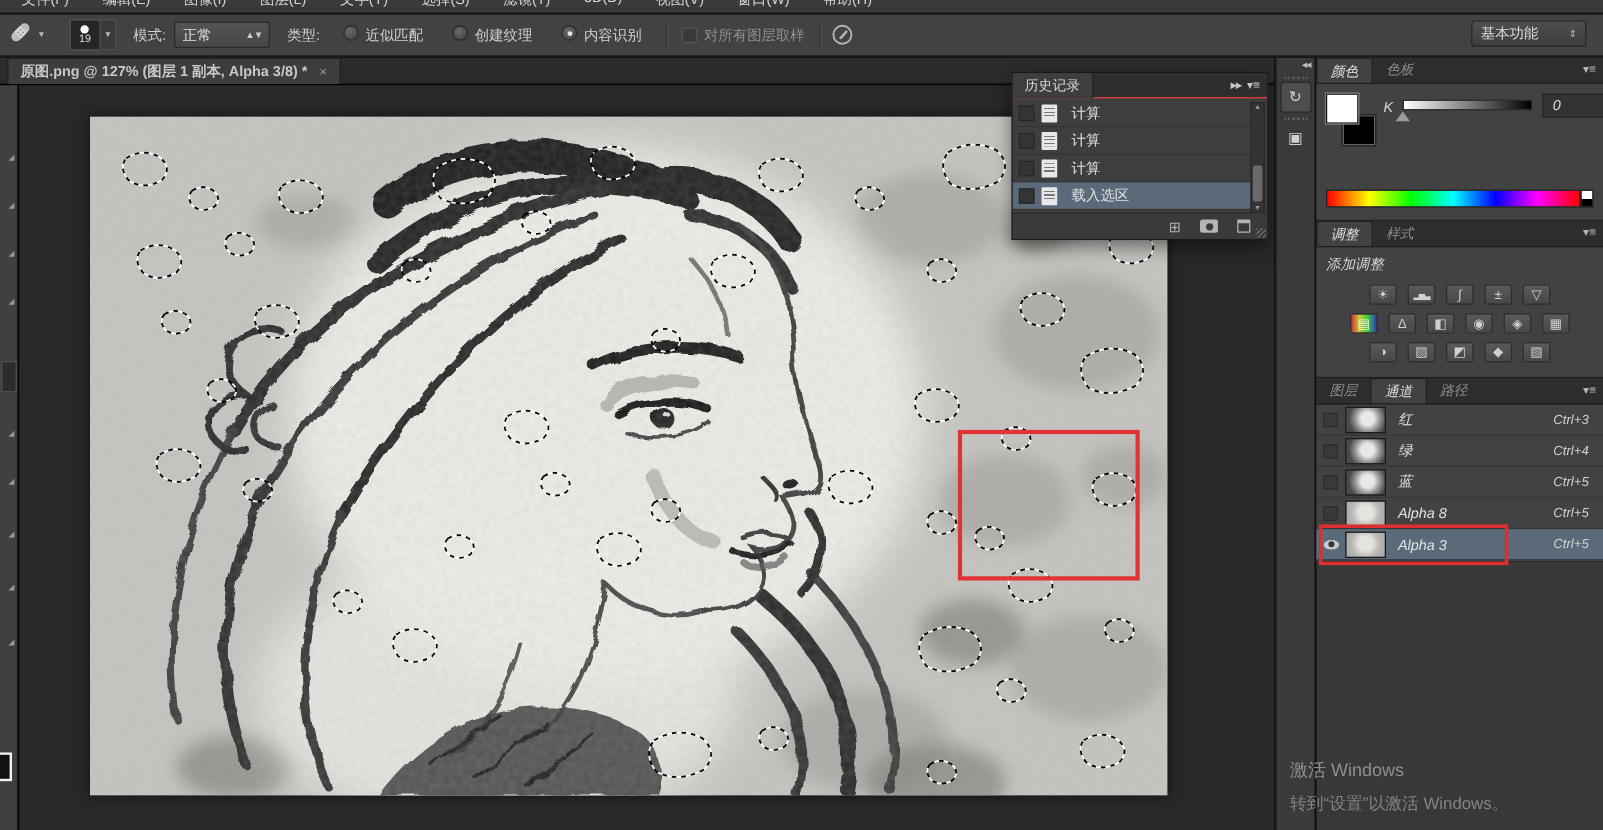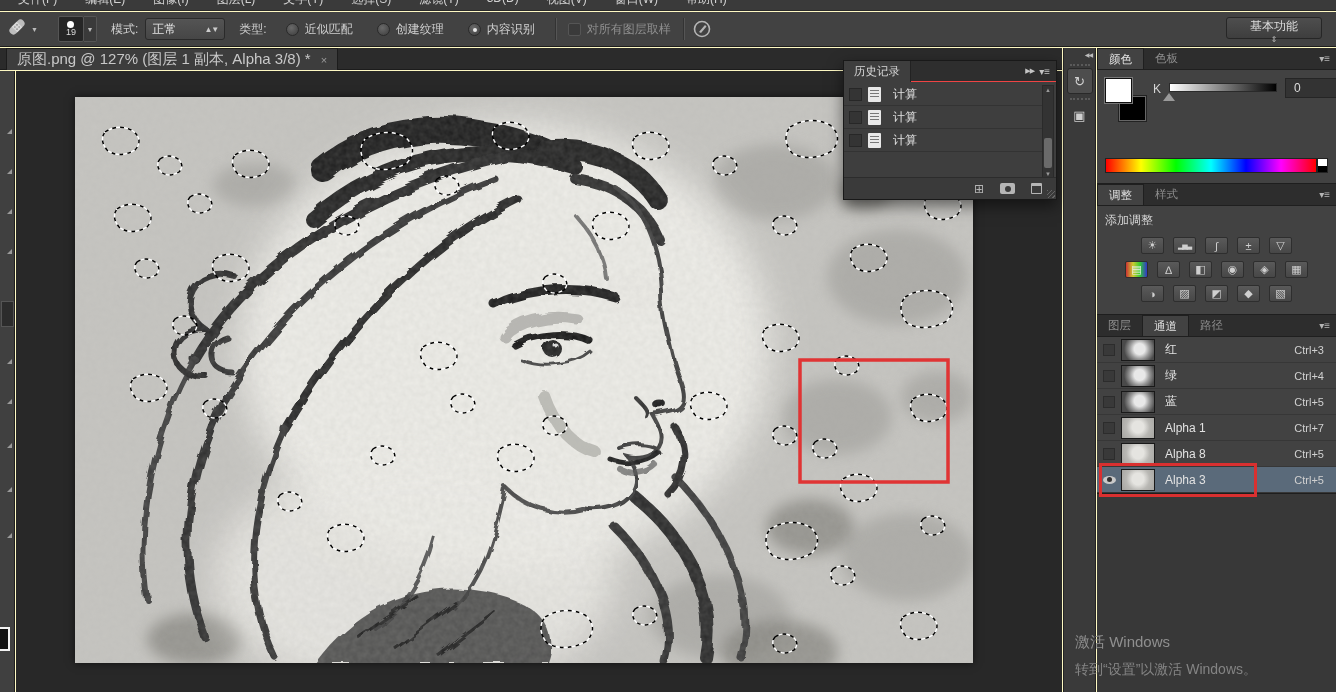--- a/index.html
+++ b/index.html
@@ -1,52 +1,52 @@
 <!DOCTYPE html>
 <html><head>
 <meta charset="utf-8">
 <style>
   * { box-sizing: border-box; margin: 0; padding: 0; }
   html,body { width:1336px; height:692px; background:#272727; overflow:hidden;
     font-family:"Liberation Sans","DejaVu Sans",sans-serif; }
-  #app { position:relative; width:1336px; height:692px; background:#fef9c3; color:#ccc; }
+  #app { position:relative; width:1336px; height:692px; background:#000000; color:#ccc; }
 
   
   #menubar { position:absolute; left:0; top:0; width:1336px; height:11px; background:#3a3a3a; overflow:hidden; border-bottom:1px solid #2a2a2a;}
   #menubar .inner { display:flex; gap:28px; padding-left:18px; margin-top:-9px; }
   #menubar .mi { font-size:12px; color:#d2d2d2; white-space:nowrap; }
 
   
   #optbar { position:absolute; left:0; top:12px; width:1336px; height:35px; background:#424242; border-bottom:1px solid #1d1d1d; display:flex; align-items:center; }
   .ob-sep { width:1px; height:22px; background:#333; box-shadow:1px 0 0 #555; margin:0 8px; }
   #tool-preset { display:flex; align-items:center; gap:3px; padding:0 6px; }
   #tool-preset .dd { font-size:7px; color:#bbb; }
   #brush-box { width:26px; height:26px; background:#262626; border:1px solid #555; border-radius:2px; margin-left:14px;
     display:flex; flex-direction:column; align-items:center; justify-content:center; }
   #brush-box .dot { width:7px; height:7px; background:#fff; border-radius:50%; }
   #brush-box .sz { font-size:9px; color:#ddd; line-height:9px; }
   #brush-dd { width:13px; height:26px; background:#3a3a3a; border:1px solid #555; border-left:none; border-radius:0 2px 2px 0; display:flex; align-items:center; justify-content:center; font-size:7px; color:#bbb; }
   .ob-label { font-size:12px; color:#cfcfcf; margin:0 7px 0 14px; }
   #mode-select { width:80px; height:22px; background:linear-gradient(#545454,#464646); border:1px solid #2a2a2a; border-radius:3px; display:flex; align-items:center; justify-content:space-between; padding:0 6px; font-size:12px; color:#e2e2e2; }
   #mode-select .ar { font-size:8px; color:#ccc; letter-spacing:-1px; }
-  .radio { display:flex; align-items:center; gap:6px; margin:0 12px; }
+  .radio { display:flex; gap:6px; margin:0 12px; }
   .radio .rb { width:13px; height:13px; border-radius:50%; background:radial-gradient(circle at 40% 35%, #6a6a6a,#3c3c3c); border:1px solid #2a2a2a; position:relative; }
   .radio.sel .rb::after { content:""; position:absolute; left:4px; top:4px; width:4px; height:4px; border-radius:50%; background:#e8e8e8; }
   .radio .rl { font-size:12px; color:#d0d0d0; }
   .cbx { display:flex; align-items:center; gap:6px; margin:0 4px; }
   .cbx .cb { width:13px; height:13px; background:#3a3a3a; border:1px solid #555; border-radius:2px; }
   .cbx .cl { font-size:12px; color:#8f8f8f; }
   #press-icon svg { display:block; }
-  #workspace { position:absolute; right:14px; top:5px; width:96px; height:22px; background:linear-gradient(#4e4e4e,#3e3e3e); border:1px solid #262626; border-radius:3px; display:flex; align-items:center; justify-content:space-between; padding:0 7px; font-size:12px; color:#ddd;flex-direction:column; }
+  #workspace { position:absolute; right:14px; top:5px; width:96px; height:22px; background:linear-gradient(#4e4e4e,#3e3e3e); border:1px solid #262626; border-radius:3px; display:flex; align-items:center; justify-content:space-between; padding:0 7px; font-size:12px; color:#ddd; }
   #workspace .ar { font-size:8px; color:#bbb; }
 
   
   #tabbar { position:absolute; left:0; top:48px; width:1062px; height:22px; background:#2b2b2b; border-bottom:1px solid #1c1c1c; }
   #doctab { position:absolute; left:6px; top:0; height:22px; background:#3d3d3d; border:1px solid #1c1c1c; border-bottom:none; display:flex; align-items:center; padding:0 10px; gap:10px; }
-  #doctab .t { font-size:15px; color:#c8c8c8; white-space:nowrap; }
+  #doctab .t { font-size:12px; color:#c8c8c8; white-space:nowrap;font-weight:bold; }
   #doctab .x { font-size:11px; color:#9a9a9a; }
 
   
   #toolstrip { position:absolute; left:0; top:71px; width:15px; height:621px; background:#404040; border-right:1px solid #1e1e1e; }
   .flyout { position:absolute; right:2px; width:0; height:0; border-left:5px solid transparent; border-bottom:5px solid #9a9a9a; transform:rotate(0deg); }
   #toolsel { position:absolute; left:1px; top:230px; width:13px; height:26px; background:#2c2c2c; border:1px solid #555; }
   #fgswatch { position:absolute; left:-3px; top:556px; width:13px; height:24px; border:2px solid #f2f2f2; background:#111; }
 
   
   #pasteboard { position:absolute; left:16px; top:71px; width:1046px; height:621px; background:#282828; overflow:hidden; }
@@ -79,21 +79,21 @@
      background:repeating-linear-gradient(135deg,#666 0 1px, transparent 1px 3px); }
 
   
   #dockstrip { position:absolute; left:1063px; top:48px; width:33px; height:644px; background:#3a3a3a; border-left:1px solid #222; border-right:1px solid #222; }
   #dockstrip .collapse { position:absolute; right:3px; top:3px; font-size:6px; color:#bbb; letter-spacing:-1px; }
   .dots { width:20px; margin:4px auto 2px; border-top:2px dotted #5a5a5a; }
   .dockbtn { width:26px; height:26px; margin:1px auto; border-radius:3px; display:flex; align-items:center; justify-content:center; color:#cfcfcf; font-size:13px; }
   .dockbtn.on { background:#4d4d4d; border:1px solid #292929; }
 
   
-  #dock { position:absolute; left:1097px; top:48px; width:239px; height:644px; background:#383838; }
+  #dock { position:absolute; left:1097px; top:48px; width:239px; height:644px; background:#383838;font-style:italic; }
   .panel { border-bottom:1px solid #1e1e1e; }
   .ptabs { height:22px; background:#2d2d2d; display:flex; align-items:flex-end; border-bottom:1px solid #1f1f1f; position:relative; }
   .ptab { height:21px; padding:0 11px; display:flex; align-items:center; font-size:11.5px; color:#8d8d8d; }
   .ptab.on { background:#424242; color:#e0e0e0; border:1px solid #1f1f1f; border-bottom:none; }
   .pmenu { position:absolute; right:6px; top:5px; font-size:10px; color:#b5b5b5; }
   .pbody { background:#424242; }
 
   
   #colorbody { height:113px; position:relative; }
   #swA { position:absolute; left:8px; top:8px; width:27px; height:25px; background:#fff; border:1px solid #111; outline:1px solid #777; z-index:2; }
@@ -398,20 +398,25 @@
       <div class="hrow">
         <span class="well"></span>
         <span class="doc"></span>
         <span class="lb">计算</span>
       </div>
       <div class="hrow">
         <span class="well"></span>
         <span class="doc"></span>
         <span class="lb">计算</span>
       </div>
+      <div class="hrow sel">
+        <span class="well"></span>
+        <span class="doc"></span>
+        <span class="lb">载入选区</span>
+      </div>
     </div>
     <div id="hscroll">
       <span class="a" style="top:1px">▲</span>
       <div class="thumb"></div>
       <span class="a" style="bottom:1px">▼</span>
     </div>
     <div class="ft">
       <span class="fic">⊞</span>
       <span class="cam"></span>
       <span class="trash"></span>
@@ -516,28 +521,20 @@
             </span>
           <span class="chthumb th-dark"></span>
           <span class="nm">蓝</span>
           <span class="sc">Ctrl+5</span>
         </div>
         <div class="chrow">
           <span class="eyewell">
               <span class="well"></span>
             </span>
           <span class="chthumb th-lite"></span>
-          <span class="nm">Alpha 1</span>
-          <span class="sc">Ctrl+7</span>
-        </div>
-        <div class="chrow">
-          <span class="eyewell">
-              <span class="well"></span>
-            </span>
-          <span class="chthumb th-lite"></span>
           <span class="nm">Alpha 8</span>
           <span class="sc">Ctrl+5</span>
         </div>
         <div class="chrow sel">
           <span class="eyewell">
               <span class="eye"></span>
             </span>
           <span class="chthumb th-lite"></span>
           <span class="nm">Alpha 3</span>
           <span class="sc">Ctrl+5</span>

